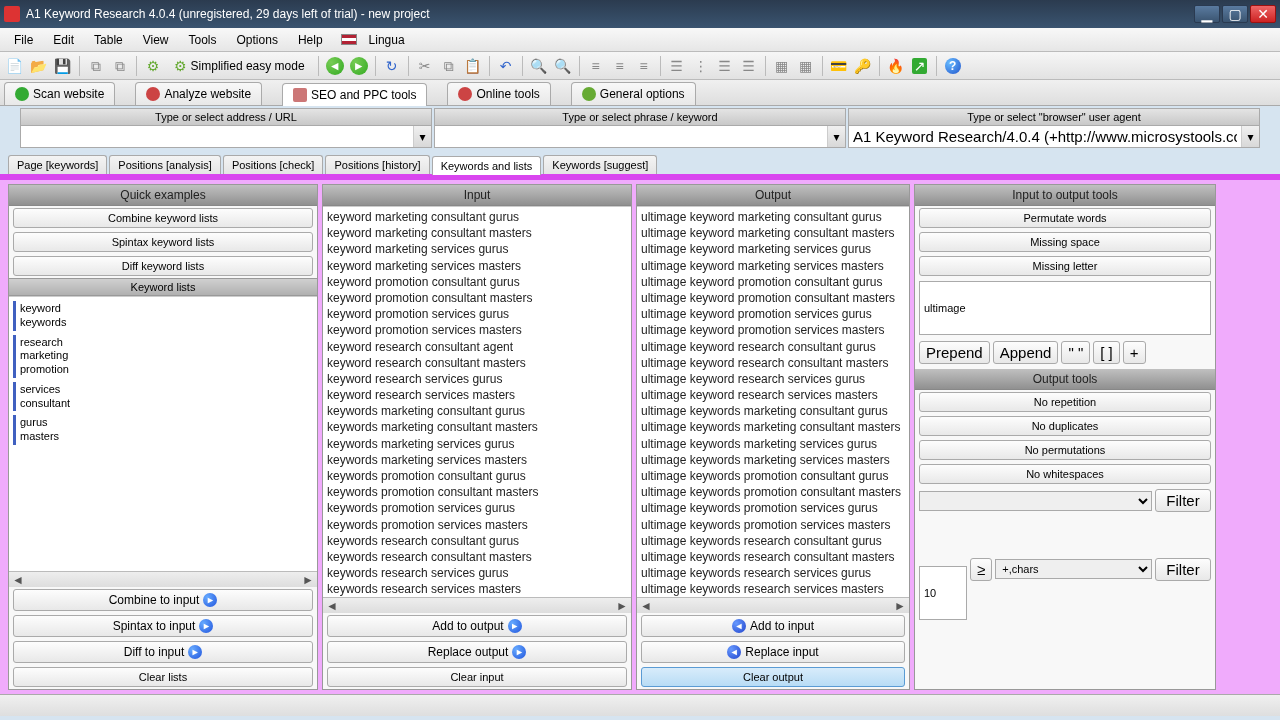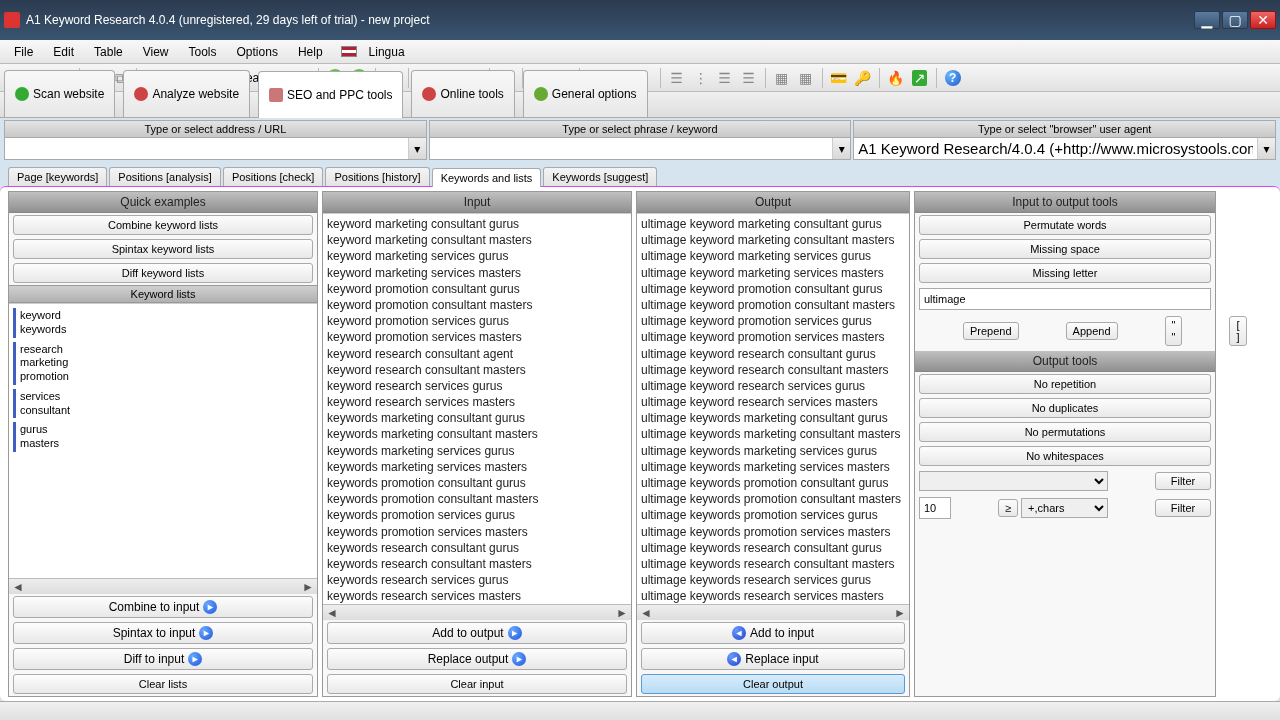--- a/index.html
+++ b/index.html
@@ -1,39 +1,39 @@
 <!DOCTYPE html>
 <html><head>
 <meta charset="utf-8">
 <style>
 * { box-sizing: border-box; margin: 0; padding: 0; font-family: 'Segoe UI', Tahoma, sans-serif; font-size: 12px; }
 body { background: #d6e4f0; overflow: hidden; width: 1280px; height: 720px; }
 
-.titlebar { height: 40px; background: linear-gradient(#2b3b4f, #3a5470); display: flex; align-items: center; padding: 11px 4px; color: #fff; }
+.titlebar { height: 28px; background: linear-gradient(#2b3b4f, #3a5470); display: flex; align-items: center; padding: 11px 4px; color: #fff; }
 .titlebar .icon { width: 16px; height: 16px; background: #d33; margin-right: 6px; border-radius: 2px; }
 .titlebar .title { flex: 1; font-size: 12px; }
 .titlebar .winbtn { width: 26px; height: 18px; margin-left: 2px; display: flex; align-items: center; justify-content: center; cursor: pointer; border-radius: 2px; }
 .titlebar .winbtn.min, .titlebar .winbtn.max { background: linear-gradient(#5a7ba0, #3a5470); border: 1px solid #2a3a50; color:#fff; }
 .titlebar .winbtn.close { background: linear-gradient(#e66, #c22); border: 1px solid #911; color:#fff; }
 
 .menubar { height: 24px; background: linear-gradient(#f8f8f8, #e6e6e6); border-bottom: 1px solid #bbb; display: flex; align-items: center; padding: 0 6px; gap: 4px; }
 .menubar .mitem { padding: 2px 8px; cursor: pointer; }
 .menubar .flag { width:16px; height:11px; background: linear-gradient(to bottom, #b22234 33%, #fff 33%, #fff 66%, #b22234 66%); border:1px solid #888; margin-left:6px; }
 
 .toolbar { height: 28px; background: linear-gradient(#f6f6f6, #e2e2e2); border-bottom: 1px solid #bbb; display: flex; align-items: center; padding: 0 4px; gap: 2px; }
 .tbtn { width: 22px; height: 22px; display:flex; align-items:center; justify-content:center; cursor: pointer; border-radius: 2px; }
 .tsep { width: 1px; height: 20px; background: #bbb; margin: 0 3px; }
 .simplified { height:22px; padding: 2px 8px; display:flex; align-items:center; gap:4px; cursor:pointer; }
 
 .tabbar { height: 26px; background: linear-gradient(#f0f0f0, #dedede); border-bottom: 1px solid #aaa; display: flex; align-items: flex-end; padding: 0 4px; }
-.tab { padding: 16px 10px; border: 1px solid #aaa; border-bottom: none; border-radius: 4px 4px 0 0; margin-right: 8px; background: linear-gradient(#f8f8f8, #e8e8e8); cursor: pointer; display:flex; align-items:center; gap:4px; }
+.tab { padding: 4px 10px; border: 1px solid #aaa; border-bottom: none; border-radius: 4px 4px 0 0; margin-right: 20px; background: linear-gradient(#f8f8f8, #e8e8e8); cursor: pointer; display:flex; align-items:center; gap:4px; }
 .tab.active { background: #fff; position:relative; top:1px; }
 .tab .ticon { width:14px; height:14px; border-radius:50%; }
 
-.addressrow { height: 42px; display: flex; gap: 2px; padding: 2px 4px 0; }
+.addressrow { height: 42px; display: flex; gap: 2px; padding: 2px 20px 0; }
 .addrbox { display:flex; flex-direction:column; border:1px solid #aaa; background:#fff; }
 .addrbox-header { background: linear-gradient(#e4e4e4, #c8c8c8); text-align:center; padding:2px; border-bottom:1px solid #aaa; font-size:11px; }
 .addrbox-input { display:flex; }
 .addrbox-input input { flex:1; border:none; padding:2px 4px; font-size:15px; background:#fff; }
 .addrbox-input .dd { width:18px; background: linear-gradient(#f0f0f0,#d8d8d8); border-left:1px solid #ccc; display:flex; align-items:center; justify-content:center; cursor:pointer; }
 
 .subtabs { height: 24px; display:flex; align-items:flex-end; padding: 0 8px; margin-top:2px; }
 .subtab { padding: 3px 8px; border:1px solid #aaa; border-bottom:none; border-radius:3px 3px 0 0; background: linear-gradient(#f4f4f4,#e4e4e4); margin-right:2px; cursor:pointer; font-size:11px; }
 .subtab.active { background:#fff; position:relative; top:1px; }
 
@@ -47,24 +47,24 @@
 .subhead { background: linear-gradient(#d0d0d0,#b0b0b0); text-align:center; padding:2px; border-top:1px solid #999; border-bottom:1px solid #999; font-size:11px; }
 
 .listbox { flex:1; background:#fff; border-top:1px solid #ccc; overflow-y:auto; position:relative; }
 .klist-item { border-left:3px solid #4060c0; padding:1px 4px; margin:4px 0 4px 4px; font-size:11px; line-height:1.25; }
 .textlist { padding:2px 4px; font-size:11px; line-height:1.35; color:#222; overflow-y:scroll; }
 .textlist div { white-space:nowrap; }
 
 .hscroll { height:16px; background:linear-gradient(#eee,#ddd); border-top:1px solid #bbb; display:flex; align-items:center; justify-content:space-between; padding:0 2px; }
 .hscroll .ar { width:14px; text-align:center; color:#555; cursor:pointer; }
 
-.smallbtn { padding:2px 6px; background:linear-gradient(#fdfdfd,#e8e8e8); border:1px solid #aaa; border-radius:3px; cursor:pointer; font-size:11px;margin-left:44px; }
+.smallbtn { padding:2px 6px; background:linear-gradient(#fdfdfd,#e8e8e8); border:1px solid #aaa; border-radius:3px; cursor:pointer; font-size:15px; }
 
 .inputrow { display:flex; gap:3px; padding:3px 4px; align-items:center; }
-.inputrow input[type=text] { flex:1; border:1px solid #aaa; padding:4px 4px; font-size:11px; }
+.inputrow input[type=text] { flex:1; border:1px solid #aaa; padding:20px 4px; font-size:11px; }
 .inputrow select { border:1px solid #aaa; padding:2px; font-size:11px; }
 
 .circleicon { width:14px; height:14px; border-radius:50%; background:radial-gradient(circle at 30% 30%, #6af, #25d); display:inline-flex; align-items:center; justify-content:center; color:#fff; font-size:9px; font-weight:bold; }
 .circleicon.back { background:radial-gradient(circle at 30% 30%, #69f, #24c); }
 
 .panel1 { width: 310px; }
 .panel2 { width: 310px; }
 .panel3 { width: 274px; }
 .panel4 { width: 302px; }
 
@@ -257,21 +257,21 @@
 
 <div class="subtabs">
   <div class="subtab">Page [keywords]</div>
   <div class="subtab">Positions [analysis]</div>
   <div class="subtab">Positions [check]</div>
   <div class="subtab">Positions [history]</div>
   <div class="subtab active">Keywords and lists</div>
   <div class="subtab">Keywords [suggest]</div>
 </div>
 
-<div style="background:#ffffff; border-top:1px solid #d946ef;border-radius:6px;">
+<div style="background:#f0abfc; border-top:6px solid #d946ef;">
 <div class="mainarea">
 
   <div class="panel panel1">
     <div class="phead">Quick examples</div>
     <div class="pbtn">Combine keyword lists</div>
     <div class="pbtn">Spintax keyword lists</div>
     <div class="pbtn">Diff keyword lists</div>
     <div class="subhead">Keyword lists</div>
     <div class="listbox" style="overflow-y:scroll" id="klist">
           <div class="klist-item">keyword<br>keywords</div>
@@ -402,21 +402,21 @@
     <div class="phead" style="margin-top:2px">Output tools</div>
     <div class="pbtn">No repetition</div>
     <div class="pbtn">No duplicates</div>
     <div class="pbtn">No permutations</div>
     <div class="pbtn">No whitespaces</div>
     <div class="inputrow">
       <select style="flex:1"><option></option></select>
       <div class="smallbtn" style="width:56px;text-align:center">Filter</div>
     </div>
     <div class="inputrow">
-      <input type="text" style="width: 32px; flex: 0 0 auto;" value="10">
+      <input type="text" style="width: 48px; flex: 0 0 auto; margin-top: 48px;" value="10">
       <div class="smallbtn">≥</div>
       <select style="flex:1"><option>+,chars</option></select>
       <div class="smallbtn" style="width:56px;text-align:center">Filter</div>
     </div>
     <div style="flex:1"></div>
   </div>
 
 </div>
 </div>
 

